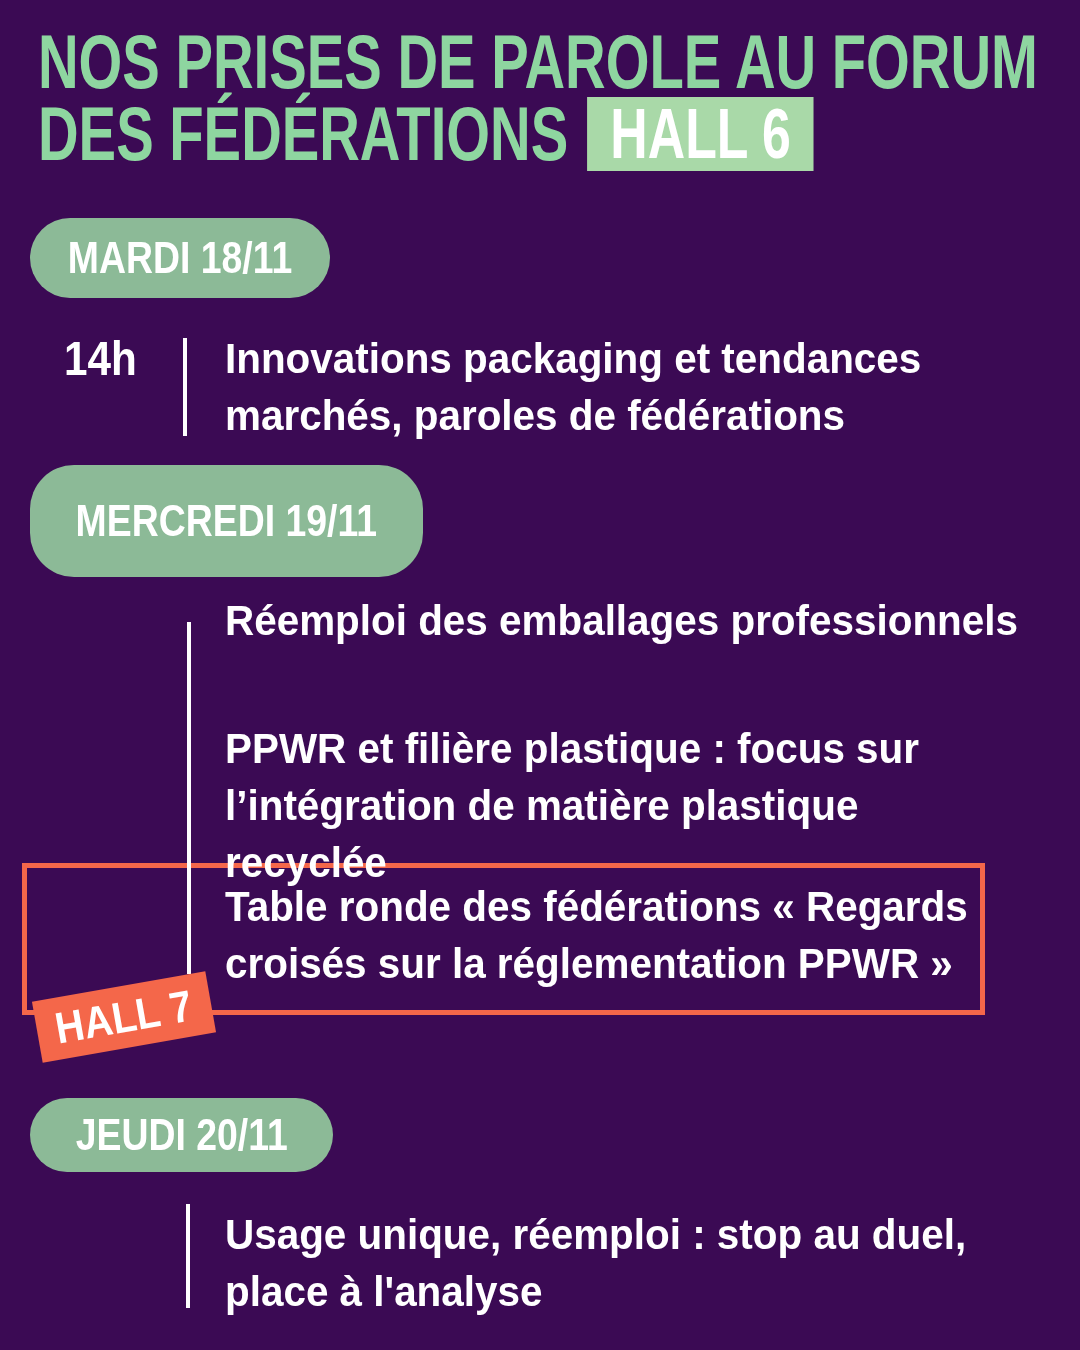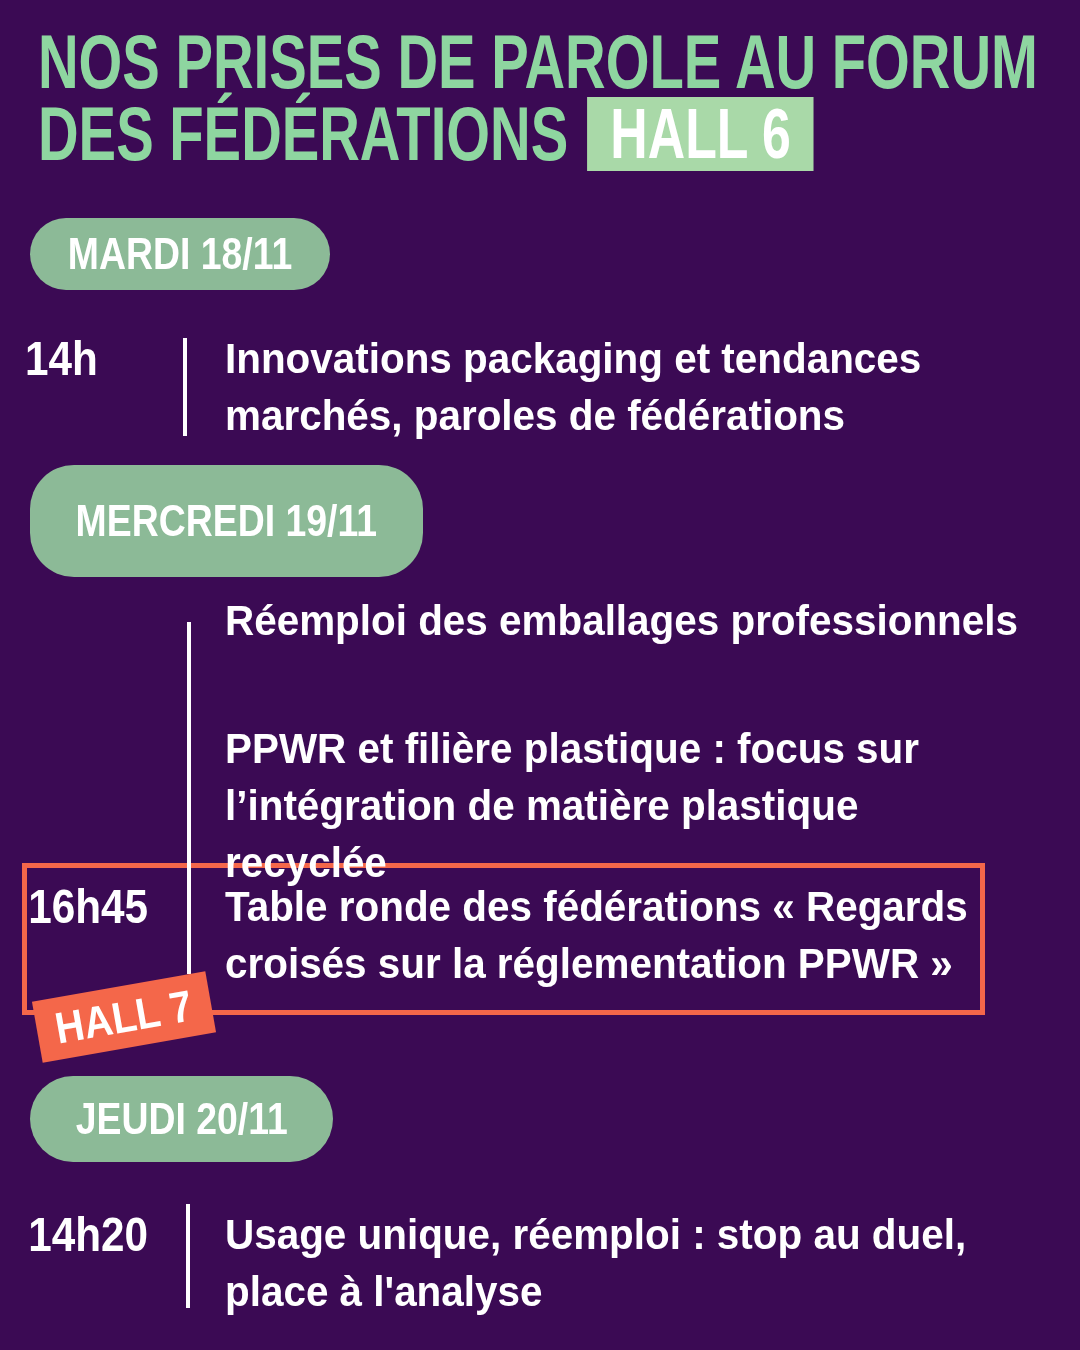--- a/index.html
+++ b/index.html
@@ -52,20 +52,21 @@
     transform-origin: center center;
     color: var(--white, #ffffff);
     font-size: 44px; font-weight: bold; line-height: 1;
     white-space: nowrap;
   }
 
   
   .time {
     position: absolute;
     width: 160px; left: 20px;
+    text-align: center;
     color: var(--white, #ffffff);
     font-size: 48px; font-weight: bold; line-height: 57px;
     z-index: 2;
   }
   .time > span {
     display: inline-block;
     transform: scaleX(0.88);
     transform-origin: center center;
     white-space: nowrap;
   }
@@ -119,21 +120,21 @@
   <div class="t-line" style="top:24px">
     <span class="cond">NOS PRISES DE PAROLE AU FORUM</span>
   </div>
   <div class="t-line" style="top:96px">
     <div class="cond l2row">
       <span>DES FÉDÉRATIONS</span>
       <span class="hall6">HALL 6</span>
     </div>
   </div>
 
-  <div class="pill" style="left:30px;top:218px;width:300px;height:72px">
+  <div class="pill" style="left:30px;top:218px;width:300px;height:80px">
     <span class="pill-text">MARDI 18/11</span>
   </div>
 
   <div class="time" style="top:330px">
     <span>14h</span>
   </div>
   <div class="vline" style="left:183px;top:338px;height:98px"></div>
   <div class="etext" style="top:330px">Innovations packaging et tendances
 marchés, paroles de fédérations</div>
 
@@ -142,33 +143,27 @@
   </div>
 
   <div class="etext" style="top:592px">Réemploi des emballages professionnels</div>
 
   <div class="etext" style="top:720px">PPWR et filière plastique : focus sur
 l’intégration de matière plastique recyclée</div>
 
   <div class="vline" style="left:187px;top:622px;height:352px"></div>
 
   <div class="hibox"></div>
-  <div class="time" style="top:878px">
-    <span>16h45</span>
-  </div>
   <div class="etext" style="top:878px">Table ronde des fédérations « Regards
 croisés sur la réglementation PPWR »</div>
   <div class="hall7">
     <span>HALL 7</span>
   </div>
 
-  <div class="pill" style="left:30px;top:1076px;width:303px;height:86px">
+  <div class="pill" style="left:30px;top:1098px;width:303px;height:74px">
     <span class="pill-text">JEUDI 20/11</span>
   </div>
 
-  <div class="time" style="top:1206px">
-    <span>14h20</span>
-  </div>
   <div class="vline" style="left:186px;top:1204px;height:104px"></div>
   <div class="etext" style="top:1206px">Usage unique, réemploi : stop au duel,
 place à l'analyse</div>
 
 </div>
 
 </body></html>

